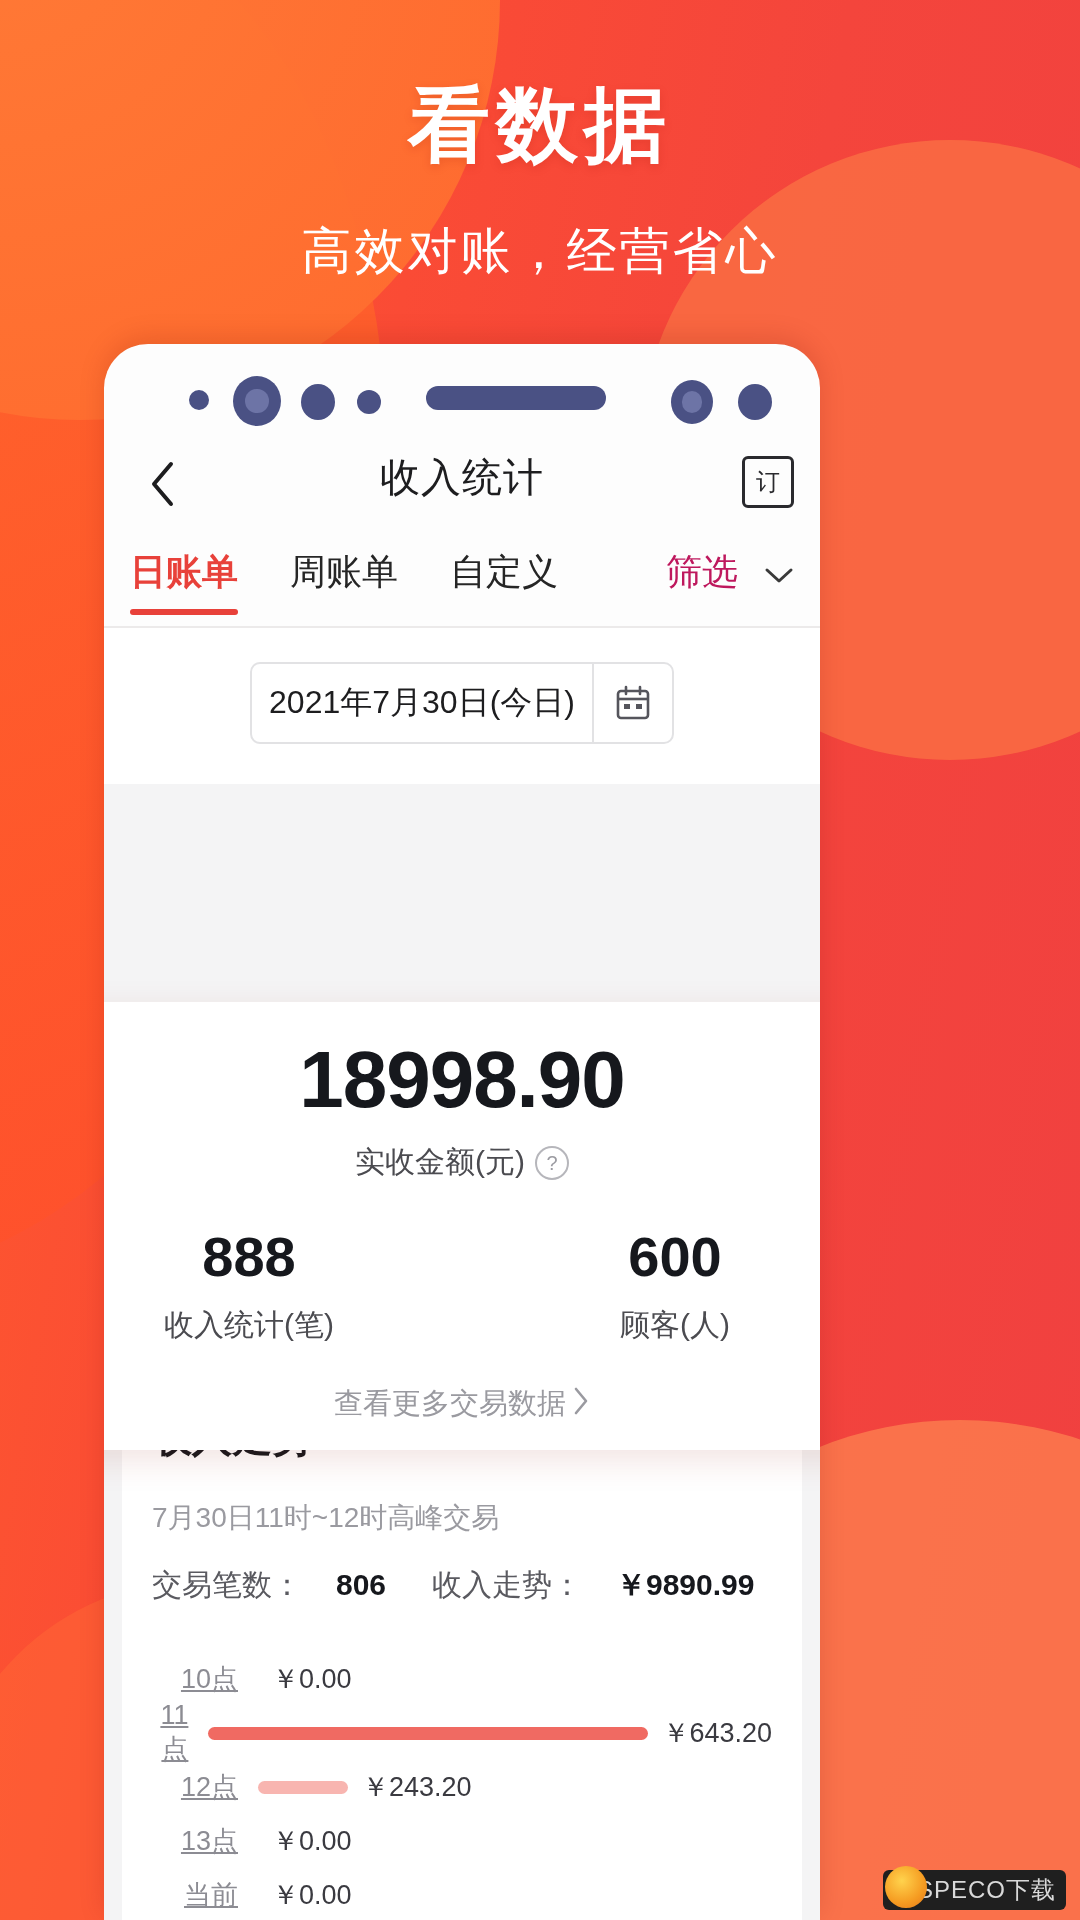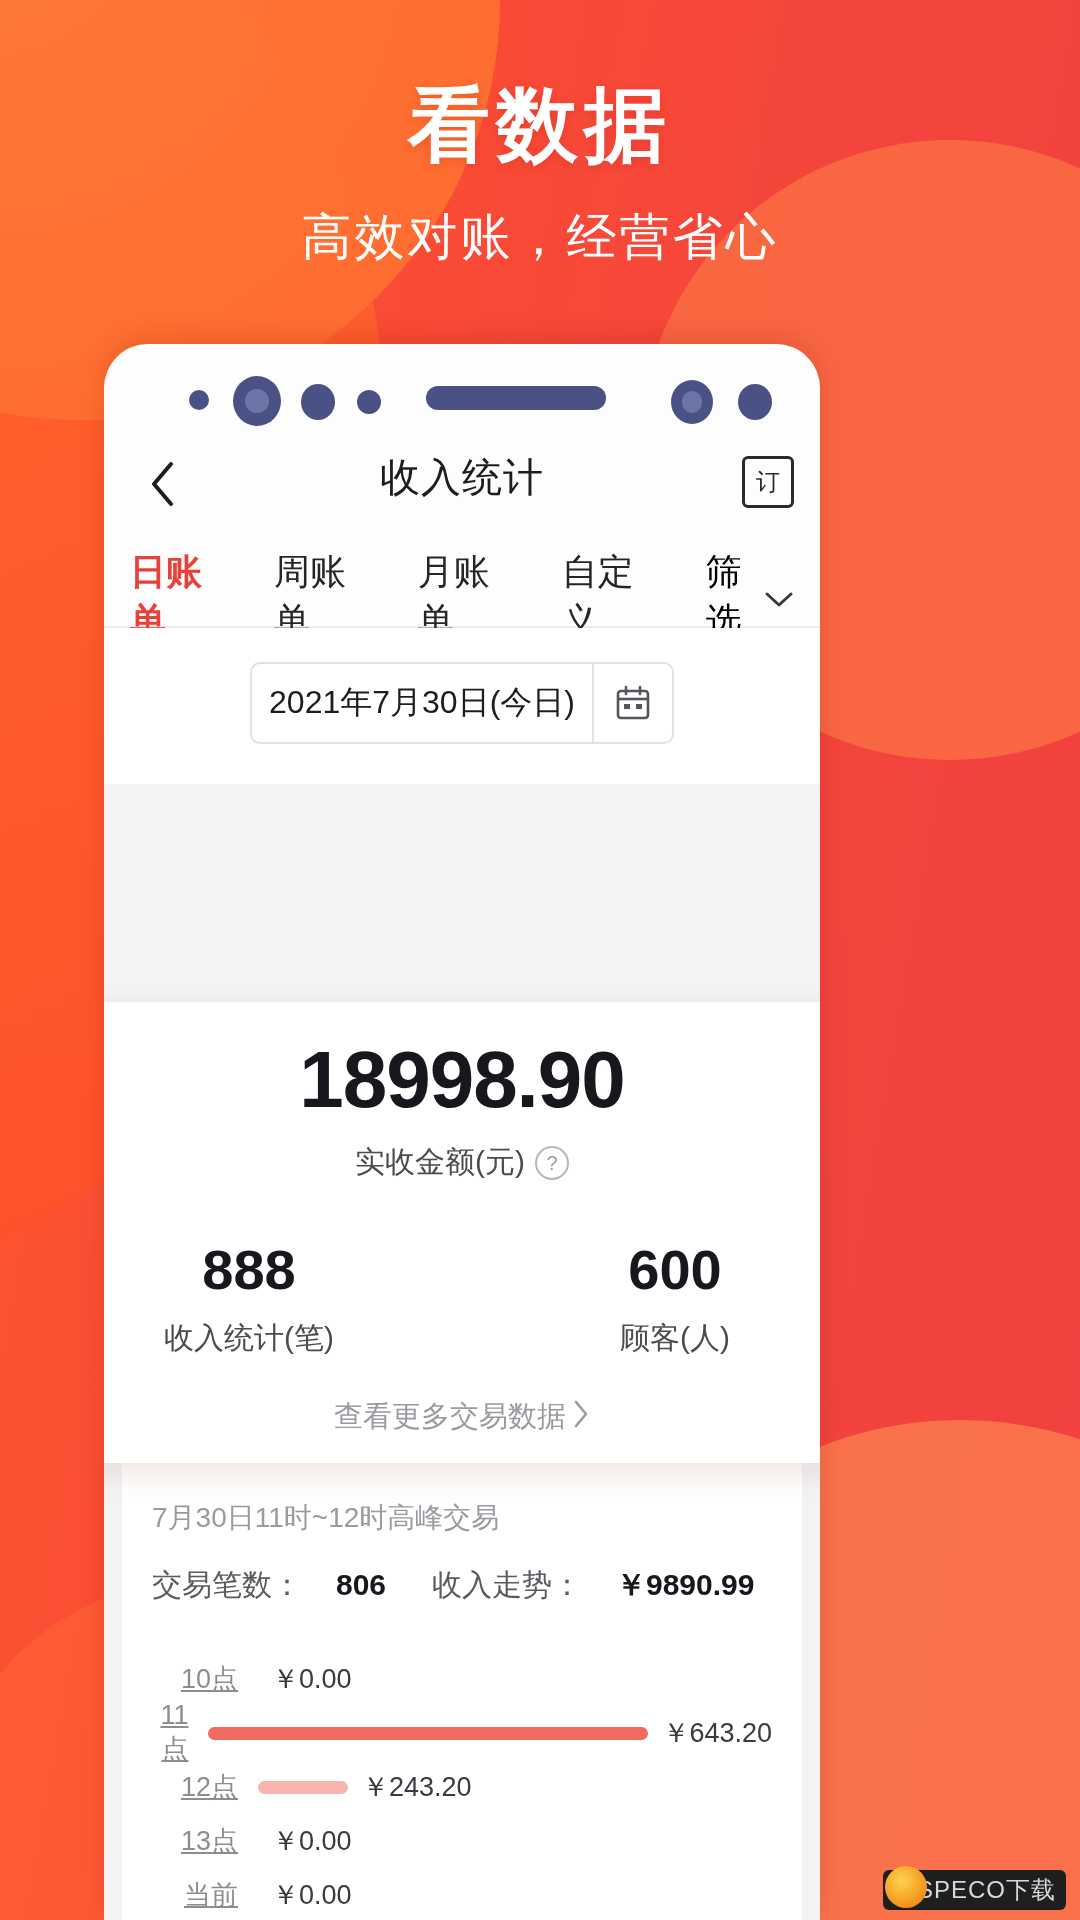--- a/index.html
+++ b/index.html
@@ -20,21 +20,21 @@
       background:#fa6a43;opacity:.9;}
   .blob-d{position:absolute;right:-260px;bottom:-260px;width:760px;height:760px;border-radius:50%;
       background:#fb7a4e;opacity:.85;}
   .blob-e{position:absolute;left:-60px;bottom:-180px;width:520px;height:520px;border-radius:50%;
       background:#ff6634;opacity:.55;}
 
   
   .hero{position:absolute;left:0;right:0;top:84px;text-align:center;color:#fff;}
   .hero-title{font-size:82px;font-weight:bold;letter-spacing:6px;line-height:1;
       text-shadow:0 3px 10px rgba(160,20,0,.18);}
-  .hero-sub{margin-top:38px;font-size:50px;letter-spacing:3px;font-weight:400;}
+  .hero-sub{margin-top:52px;font-size:50px;letter-spacing:3px;font-weight:400;}
 
   
   .phone{
     position:absolute;left:104px;top:344px;width:716px;height:1576px;
     background:#fdfdfd;border-radius:44px 44px 0 0;
     box-shadow:0 -6px 26px rgba(120,10,0,.16);
     overflow:hidden;
   }
   
   .statusbar{position:relative;height:104px;}
@@ -57,21 +57,21 @@
       font-size:24px;color:#2a2a2e;line-height:1;}
 
   
   .tabs{position:relative;height:92px;display:flex;align-items:flex-start;
         padding:14px 0 0 26px;box-sizing:border-box;}
   .tab{font-size:36px;color:#262626;margin-right:52px;position:relative;padding-bottom:18px;}
   .tab.active{color:#e8413a;font-weight:bold;}
   .tab.active .tab-underline{position:absolute;left:0;right:0;bottom:0;height:6px;
       background:#e8413a;border-radius:3px;}
   .filter{margin-left:auto;margin-right:26px;display:flex;align-items:center;
-      font-size:36px;color:#000000;gap:2px;}
+      font-size:36px;color:#be185d;gap:26px;}
   .tabs-divider{height:2px;background:#eceaea;}
 
   
   .screen-body{background:#f4f4f5;height:1294px;position:relative;}
 
   .datebar-wrap{background:#fff;padding:34px 16px 40px;}
   .datebar{margin:0 auto;width:420px;height:78px;border:2px solid #e2e2e4;border-radius:10px;
       display:flex;align-items:center;}
   .datebar-text{flex:1;text-align:center;font-size:32px;color:#1d1d1f;}
   .datebar-sep{width:2px;height:100%;background:#e2e2e4;}
@@ -83,21 +83,21 @@
     background:#fff;border-radius:24px;
     box-shadow:0 10px 34px rgba(150,40,20,.13);
     padding:38px 0 26px;text-align:center;z-index:5;
   }
   .sum-amount{font-size:80px;font-weight:bold;color:#16181d;letter-spacing:-1px;line-height:1;}
   .sum-label{margin-top:22px;font-size:30px;color:#4b4b50;display:flex;
       align-items:center;justify-content:center;gap:10px;}
   .qmark{width:30px;height:30px;border:2px solid #b6b6bb;border-radius:50%;
       font-size:20px;color:#9b9ba1;display:flex;align-items:center;justify-content:center;line-height:1;}
   .sum-cols{display:flex;margin-top:46px;}
-  .sum-col{flex:1;margin-top:13px;}
+  .sum-col{flex:1;}
   .sum-num{font-size:56px;font-weight:bold;color:#16181d;line-height:1;}
   .sum-sub{margin-top:20px;font-size:30px;color:#4b4b50;}
   .sum-more{margin-top:38px;font-size:29px;color:#9a9aa0;display:flex;
       align-items:center;justify-content:center;gap:6px;}
 
   
   .trend-card{position:absolute;left:18px;right:18px;top:748px;bottom:0;
       background:#fff;border-radius:18px 18px 0 0;padding:34px 30px 0;box-sizing:border-box;}
   .trend-title{font-size:40px;font-weight:bold;color:#16181d;}
   .trend-peak{margin-top:34px;font-size:28px;color:#9a9aa0;}
@@ -163,23 +163,20 @@
     </div>
   </div>
 
   <div class="tabs">
     <div class="tab active">
       <span>日账单</span>
       <span class="tab-underline"></span>
     </div>
     <div class="tab">
       <span>周账单</span>
-    </div>
-    <div class="tab">
-      <span>月账单</span>
     </div>
     <div class="tab">
       <span>自定义</span>
     </div>
     <div class="filter">
       <span>筛选</span>
       <span>
         <svg width="30" height="18" viewBox="0 0 30 18" fill="none">
           <path d="M3 3 L15 14 L27 3" stroke="#3a3a3a" stroke-width="3" stroke-linecap="round" stroke-linejoin="round"></path>
         </svg>

